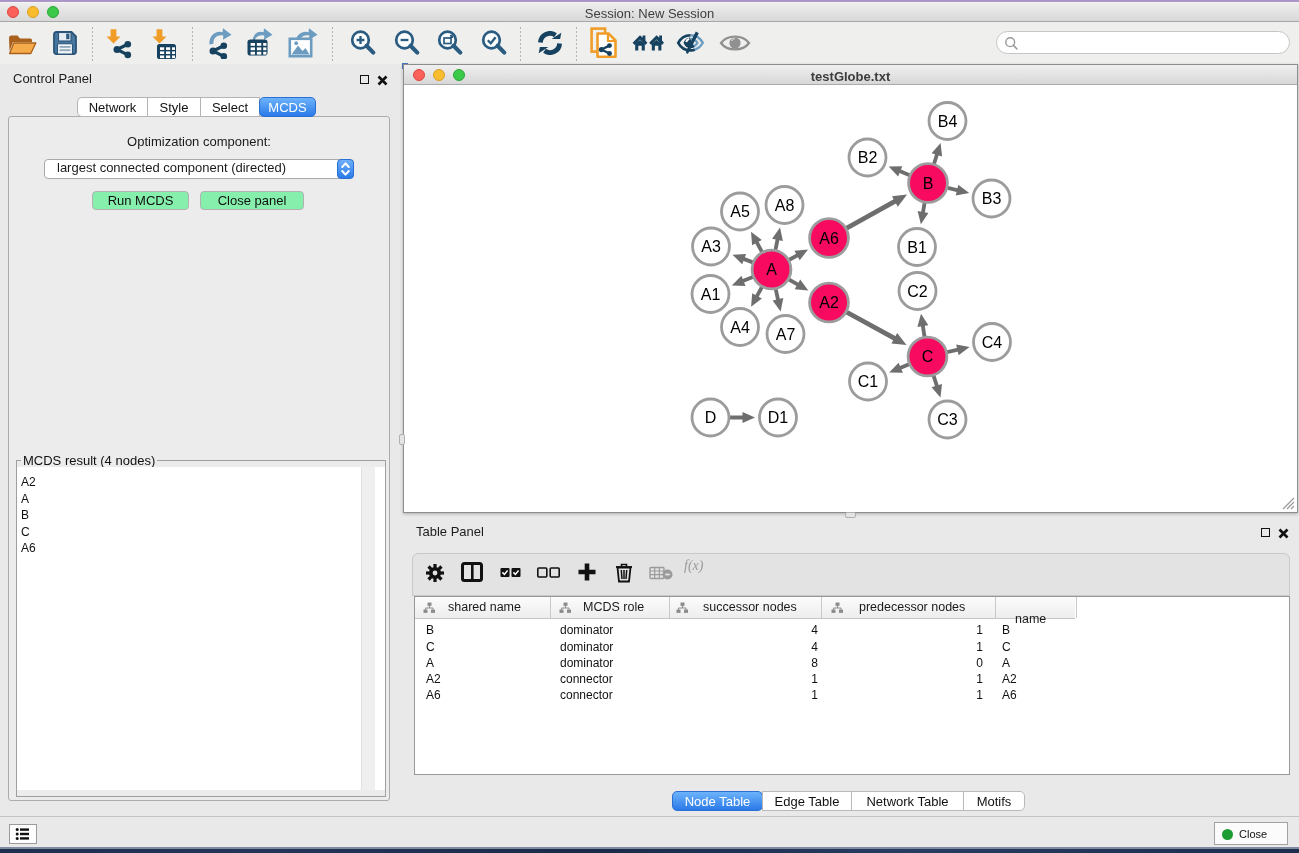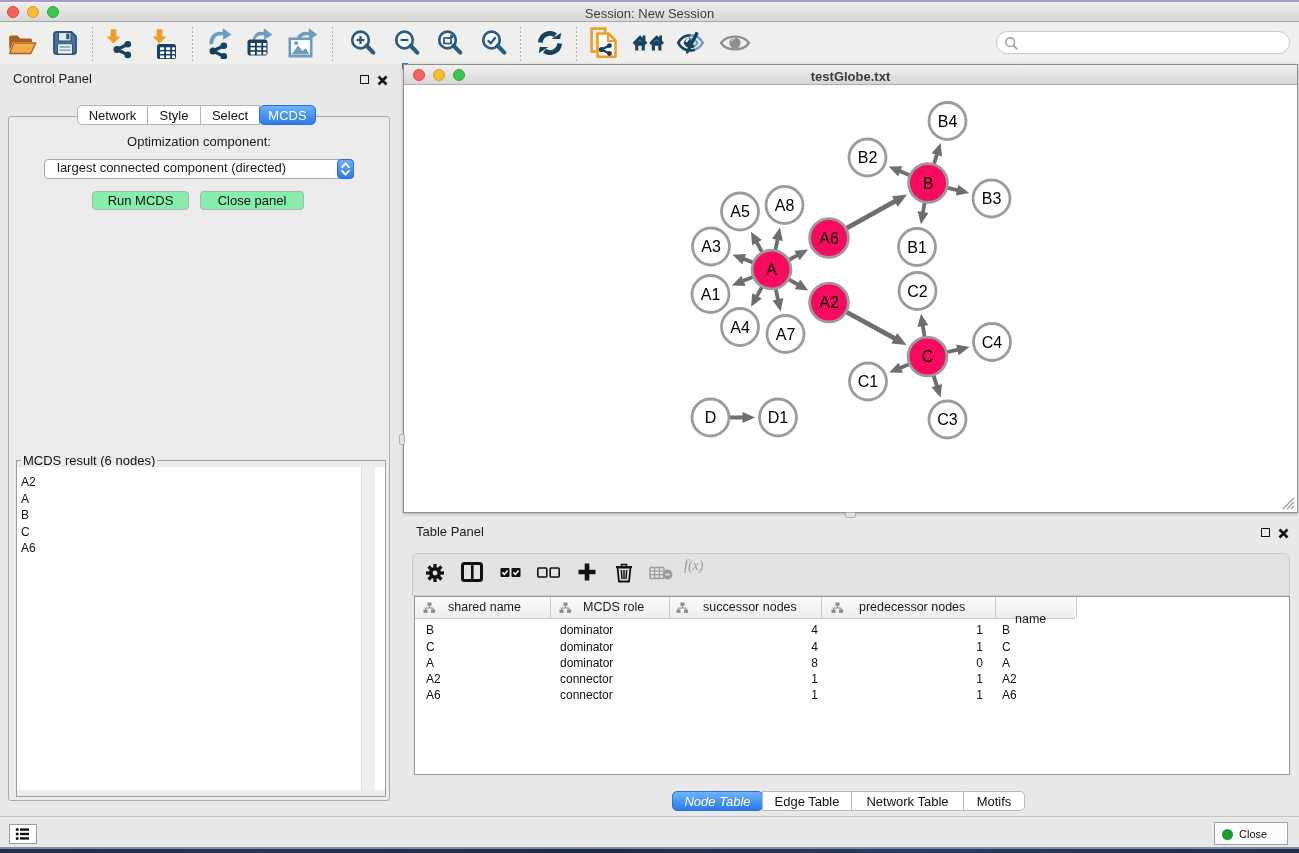--- a/index.html
+++ b/index.html
@@ -25,21 +25,21 @@
     color:#111; text-align:center; line-height:18px; }
   fieldset#mcds-group { border-radius:0; }
   fieldset legend { background:transparent; }
   .tl2 { width:12px; height:12px; border-radius:50%; top:4px; }
   .th { font-size:12.5px; color:#1a1a1a; position:absolute; top:3px; }
   .hicon { position:absolute; top:5px; }
   .colsep { position:absolute; top:0; width:1px; height:21px; background:#c9c9c9; }
   .trow { position:absolute; font-size:12px; color:#111; }
   .btab { height:20px; background:#fff; border:1px solid #b9b9b9; margin-left:-1px;
     font-size:13px; color:#111; text-align:center; line-height:19px; }
-  .btabsel { background:linear-gradient(#6db3fb,#2a7ae8); color:#fff; border-color:#2a6fd4;font-style:italic; }
+  .btabsel { background:linear-gradient(#6db3fb,#2a7ae8); color:#fff; border-color:#2a6fd4; }
 </style>
 </head>
 <body>
 <div class="abs" id="topstrip"></div>
 <div class="abs" id="titlebar"></div>
 <div class="abs tl" style="left:7px; background:#f9615a; border:1px solid #dd4741;"></div>
 <div class="abs tl" style="left:27px; background:#f8bd2f; border:1px solid #d99e23;"></div>
 <div class="abs tl" style="left:47px; background:#3cc849; border:1px solid #2aa834;"></div>
 <div class="abs" id="titletext">Session: New Session</div>
 <div class="abs" id="toolbar"></div>
@@ -174,40 +174,40 @@
 <circle cx="6.2" cy="6.2" r="4.4" fill="none" stroke="#999" stroke-width="1.4"></circle>
 <path d="M9.4 9.4 L13 13" stroke="#999" stroke-width="1.5" stroke-linecap="round"></path>
 </svg>
   </div>
 <div class="abs" style="left:13px; top:71px; font-size:13px; color:#1c1c1c;">Control Panel</div>
 <div class="abs" style="left:360px; top:75px; width:9px; height:9px; border:1.5px solid #111;"></div>
 <svg class="abs" style="left:377px; top:75px;" width="11" height="11" viewBox="0 0 11 11">
     <path d="M1.5 1.5 L9.5 9.5 M9.5 1.5 L1.5 9.5" stroke="#111" stroke-width="2.6"></path>
   </svg>
 <div class="abs" id="cp-box" style="left:8px; top:116px; width:382px; height:685px; background:#ececec; border:1px solid #acacac; border-radius:3px;"></div>
-<div class="abs" id="cp-tabs" style="left:78px; top:97px; height:28px;align-items:flex-end;">
+<div class="abs" id="cp-tabs" style="left:78px; top:97px; height:28px;">
   <div class="tab" style="width:71px; border-radius:5px 0 0 5px;">Network</div>
   <div class="tab" style="width:54px;">Style</div>
   <div class="tab" style="width:60px;">Select</div>
   <div class="tab tabsel" style="width:57px; border-radius:5px;">MCDS</div>
 </div>
 <div class="abs" style="left:8px; top:134px; width:382px; text-align:center; font-size:13px; color:#1a1a1a;">Optimization component:</div>
 <div class="abs" id="cp-select" style="left:44px; top:159px; width:310px; height:20px; background:#fff; border:1px solid #a9a9a9; border-radius:4px;">
   <div class="abs" style="left:12px; top:0; font-size:13px; color:#1a1a1a;">largest connected component (directed)</div>
   <div class="abs" style="right:-1px; top:-1px; width:17px; height:20px; border-radius:4px; background:linear-gradient(#6faffa,#2a7bea); border:1px solid #2a6fd4;">
     <svg width="15" height="18" viewBox="0 0 15 18" style="position:absolute;left:0;top:0;">
       <path d="M4.2 7 L7.5 3.4 L10.8 7" fill="none" stroke="#fff" stroke-width="2" stroke-linecap="round" stroke-linejoin="round"></path>
       <path d="M4.2 11 L7.5 14.6 L10.8 11" fill="none" stroke="#fff" stroke-width="2" stroke-linecap="round" stroke-linejoin="round"></path>
     </svg>
   </div>
 </div>
 <div class="abs btn" style="left:92px; top:191px; width:97px; height:19px;">Run MCDS</div>
 <div class="abs btn" style="left:200px; top:191px; width:104px; height:19px;">Close panel</div>
 <fieldset class="abs" id="mcds-group" style="left:16px; top:453px; width:370px; height:344px; border:1px solid #9f9f9f; background:#ececec;">
-<legend style="font-size:13px; color:#111; margin-left:4px; padding:0 2px;">MCDS result (6 nodes)</legend>
+<legend style="font-size:13px; color:#111; margin-left:4px; padding:0 2px;">MCDS result (4 nodes)</legend>
 </fieldset>
 <div class="abs" style="left:17px; top:467px; width:368px; height:323px; background:#fff;">
   <div class="abs" style="right:10px; top:0; width:14px; height:323px; background:#efefef; border-left:1px solid #e0e0e0;"></div>
   <div class="abs" style="left:4px; top:7px; font-size:12px; color:#111; line-height:16.5px;">A2<br>A<br>B<br>C<br>A6</div>
 </div>
 
 <svg class="abs" style="left:402px; top:63px;" width="6" height="6" viewBox="0 0 6 6">
     <path d="M0 6 L0 0 L6 0 L6 1.6 L1.6 1.6 L1.6 6 Z" fill="#4a78bd"></path>
   </svg>
 <div class="abs" id="gwin" style="left:403px; top:64px; width:895px; height:449px; background:#fff; border:1px solid #8d8d8d; box-shadow:0 1px 3px rgba(0,0,0,0.25);">

